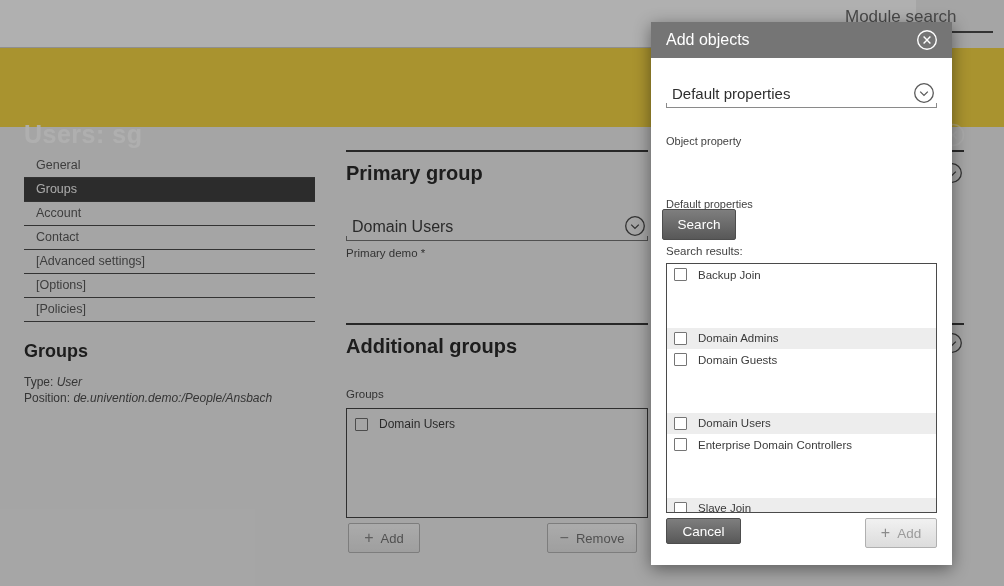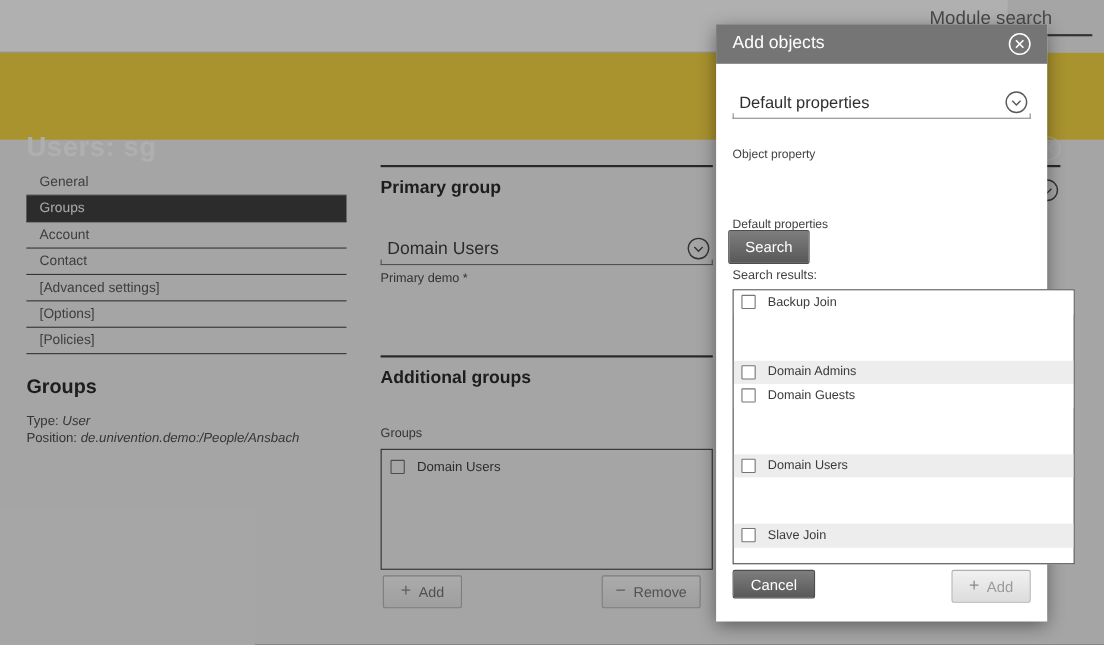--- a/index.html
+++ b/index.html
@@ -21,21 +21,21 @@
   .tabs{position:absolute;left:24px;top:154px;width:291px;}
   .tab{height:24px;line-height:23px;box-sizing:border-box;border-bottom:1px solid #4a4a4a;
     padding-left:12px;font-size:12.5px;font-weight:normal;color:#5a5a5a;}
   .tab.selected{background:#404040;color:#f5f5f5;}
 
   .side-heading{position:absolute;left:24px;top:341px;font-size:18px;font-weight:bold;color:#2b2b2b;}
   .side-meta{position:absolute;left:24px;font-size:12px;color:#4d4d4d;}
   .side-meta .val{font-style:italic;}
 
   .section-rule{position:absolute;height:0;border-top:2px solid #3a3a3a;}
-  .section-heading{position:absolute;font-size:16px;font-weight:bold;color:#2b2b2b;}
+  .section-heading{position:absolute;font-size:20px;font-weight:bold;color:#2b2b2b;}
   .field-label{position:absolute;font-size:11.5px;color:#4a4a4a;}
 
   .ul-field{position:absolute;box-sizing:border-box;border-bottom:1px solid #757575;}
   .ul-field::before,.ul-field::after{content:"";position:absolute;bottom:-1px;width:1px;height:5px;background:#757575;}
   .ul-field::before{left:0;}
   .ul-field::after{right:0;}
   .ul-field .ftext{position:absolute;left:6px;bottom:4px;font-size:16px;color:#3e3e3e;white-space:nowrap;}
   .ul-field .chev{position:absolute;right:2px;top:1px;}
 
   .listbox{position:absolute;box-sizing:border-box;border:1px solid #444444;}
@@ -70,21 +70,21 @@
   .m-label{position:absolute;left:15px;font-size:11px;color:#424242;}
 
   .dark-btn{position:absolute;box-sizing:border-box;border:1px solid #4d4d4d;border-radius:2px;
     background:linear-gradient(180deg,#7e7e7e,#585858);color:#ffffff;font-size:13.5px;
     display:flex;align-items:center;justify-content:center;gap:7px;cursor:pointer;}
   .pale-btn{position:absolute;box-sizing:border-box;border:1px solid #b0b0b0;border-radius:2px;
     background:linear-gradient(180deg,#f1f1f1,#dcdcdc);color:#9b9b9b;font-size:13.5px;
     display:flex;align-items:center;justify-content:center;gap:7px;cursor:default;}
   .pale-btn .glyph{font-size:16px;line-height:1;color:#8a8a8a;}
 
-  .m-results{position:absolute;left:15px;top:241px;width:311px;height:250px;box-sizing:border-box;
+  .m-results{position:absolute;left:15px;top:241px;width:271px;height:250px;box-sizing:border-box;
     border:1px solid #4a4a4a;background:#fff;overflow:hidden;}
   .m-row{display:flex;align-items:center;height:21.5px;padding-left:7px;background:#ffffff;}
   .m-row.alt{background:#ededed;margin-top:42px;}
   .m-row .checkbox{border-color:#757575;background:#fff;}
   .m-row .row-label{font-size:11.5px;color:#3a3a3a;margin-left:11px;white-space:nowrap;}
 </style>
 </head>
 <body>
 
 <div class="screen">
@@ -233,20 +233,24 @@
         <div class="m-row">
           <span class="checkbox"></span>
           <span class="row-label">Domain Guests</span>
         </div>
 
         <div class="m-row alt">
           <span class="checkbox"></span>
           <span class="row-label">Domain Users</span>
         </div>
 
+        <div class="m-row">
+          <span class="checkbox"></span>
+          <span class="row-label">Enterprise Domain Controllers</span>
+        </div>
 
         <div class="m-row alt">
           <span class="checkbox"></span>
           <span class="row-label">Slave Join</span>
         </div>
       </div>
 
     <div class="dark-btn" style="left:15px;top:496px;width:75px;height:26px;">
       <span>Cancel</span>
     </div>

